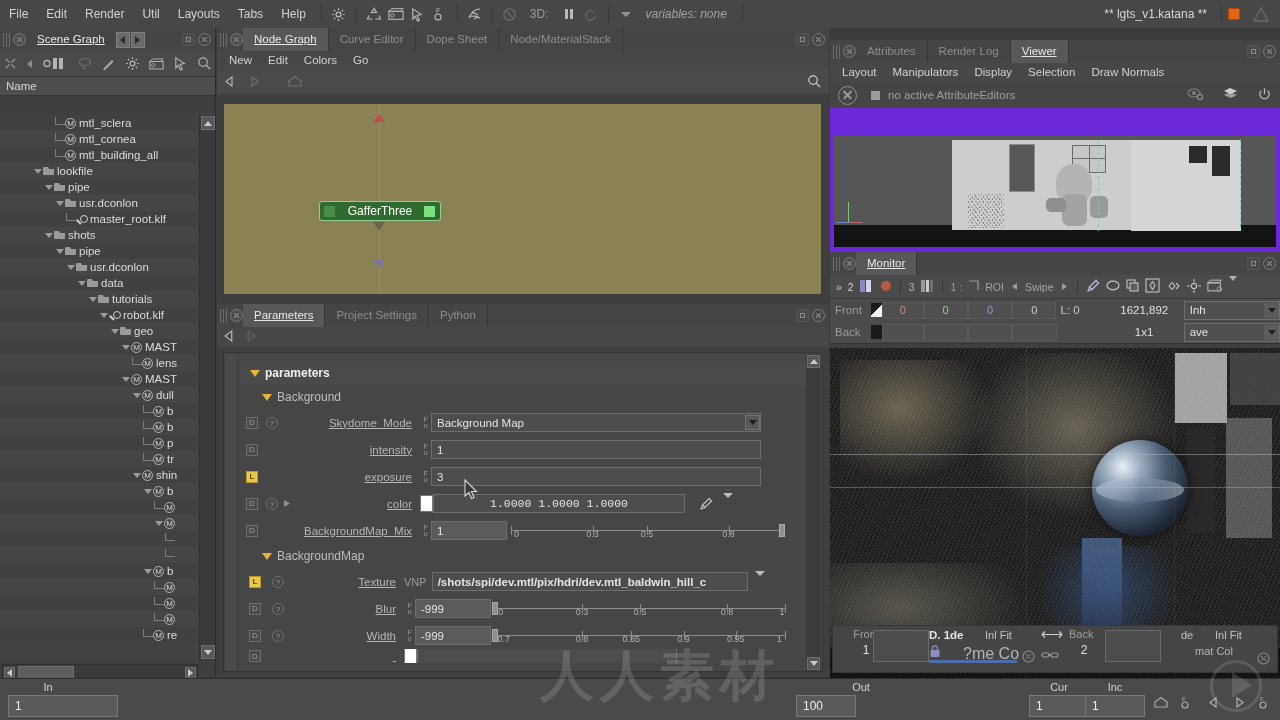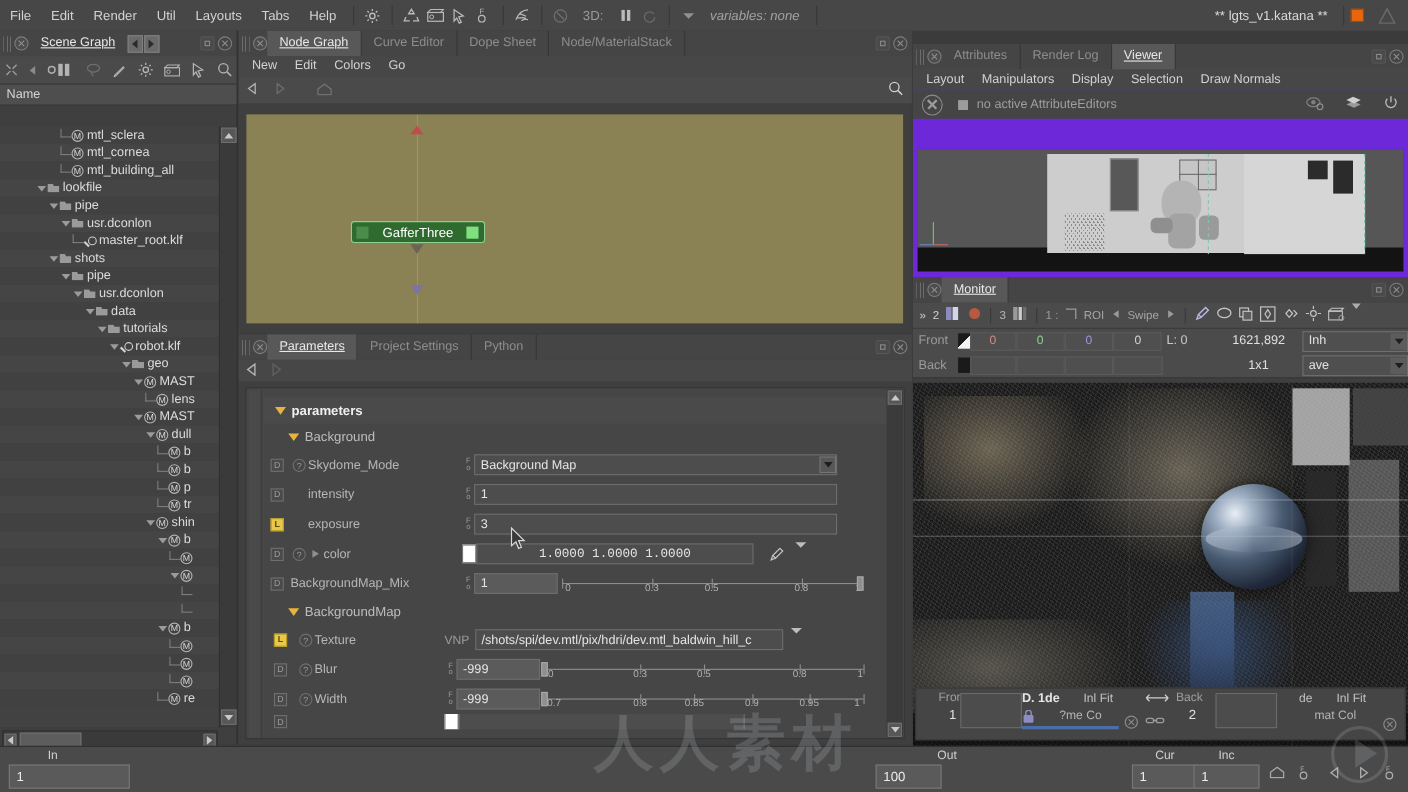--- a/index.html
+++ b/index.html
@@ -107,21 +107,21 @@
           border-top:7px solid #e6b33c; flex:none;}
   .grp .lbl{ color:#dfdfdf; font-size:12px;}
   .grp.sub .lbl{ color:#bdbdbd; font-weight:normal;}
   .grp.bold .lbl{ font-weight:bold; color:#efefef;}
   .prow{ display:flex; align-items:center; height:27px; font-size:11.5px;}
   .badge{ width:12px;height:12px;flex:none;border:1px solid #6f6f6f;background:#4a4a4a;
           display:flex;align-items:center;justify-content:center;font-size:8px;color:#9d9d9d;}
   .badge.lock{ background:#e8c84a;border-color:#b79a28;color:#5a4a00;font-weight:bold;}
   .qmark{ width:12px;height:12px;flex:none;border-radius:50%;border:1px solid #6f6f6f;
           font-size:8px;line-height:11px;text-align:center;color:#9b9b9b;}
-  .plabel{ color:#b6b6b6; text-align:left; padding-right:8px; white-space:nowrap;}
+  .plabel{ color:#b6b6b6; text-align:right; padding-right:8px; white-space:nowrap;text-decoration:underline;}
   .fkey{ width:11px;flex:none;color:#9a9a9a;font-size:7px;line-height:6px;text-align:center;
          letter-spacing:-.5px;}
   .tin{ height:19px; background:#4d4d4d; border:1px solid #6d6d6d; color:#e4e4e4;
         display:flex; align-items:center; padding:0 5px; font-size:11.5px; overflow:hidden; white-space:nowrap;}
   .tin.sunk{ background:#5b5b5b; }
   .drop{ width:15px;height:15px;flex:none;background:#575757;border:1px solid #747474;
          display:flex;align-items:center;justify-content:center;}
   .slider{ position:relative; height:19px; flex:1; }
   .slider .axis{ position:absolute; left:0; right:0; top:9px; height:1px; background:#8d8d8d;}
   .slider .tk{ position:absolute; top:5px; width:1px; height:9px; background:#8d8d8d;}
@@ -780,21 +780,21 @@
 
         <div class="prow">
           <div style="width:30px;display:flex;justify-content:center;">
               <span class="badge lock">L</span>
             </div>
           <div style="width:16px;display:flex;justify-content:center;">
               <span class="qmark">?</span>
             </div>
           <div class="plabel" style="width:118px;">Texture</div>
           <div class="vnp">VNP</div>
-          <div class="tin" style="width:280px;">
+          <div class="tin" style="width:316px;font-weight:bold;">
             <span>/shots/spi/dev.mtl/pix/hdri/dev.mtl_baldwin_hill_c</span>
           </div>
           <div style="margin-left:7px;"><i class="tri-d" style="border-top-color:#bdbdbd;border-width:5px 5px 0 5px;"></i></div>
         </div>
 
         <div class="prow">
           <div style="width:30px;display:flex;justify-content:center;">
               <span class="badge">D</span>
             </div>
           <div style="width:16px;display:flex;justify-content:center;">
@@ -1123,21 +1123,21 @@
       <div style="position:absolute;left:4px;top:2px;width:58px;text-align:center;color:#9e9e9e;font-size:11px;">Front</div>
       <div style="position:absolute;left:4px;top:17px;width:58px;text-align:center;color:#e0e0e0;font-size:12px;">1</div>
       <div style="position:absolute;left:40px;top:4px;width:56px;height:32px;border:1px solid #6a6a6a;background:#4c4c4c;"></div>
       <div style="position:absolute;left:96px;top:3px;color:#e4e4e4;font-size:11.5px;font-weight:bold;">D. 1de</div>
       <div style="position:absolute;left:152px;top:3px;color:#c0c0c0;font-size:11px;">Inl Fit</div>
       <div style="position:absolute;left:96px;top:19px;">
         <svg width="12" height="13" viewBox="0 0 12 13">
             <rect x="1.5" y="5" width="9" height="7" rx="1" fill="#8d8dc4"></rect>
             <path d="M3.5 5V3.3a2.5 2.5 0 0 1 5 0V5" fill="none" stroke="#8d8dc4" stroke-width="1.3"></path>
           </svg></div>
-      <div style="position:absolute;left:130px;top:19px;color:#b4b4b4;font-size:11px;">?me Co</div>
+      <div style="position:absolute;left:130px;top:19px;color:#b4b4b4;font-size:16px;">?me Co</div>
       <div style="position:absolute;left:96px;top:34px;width:88px;height:3px;background:#4a6ea8;"></div>
       <div style="position:absolute;left:189px;top:24px;">
         <svg width="13" height="13" viewBox="0 0 13 13">
             <circle cx="6.5" cy="6.5" r="5.5" fill="none" stroke="#8a8a8a" stroke-width="1.1"></circle>
             <path d="M4 4l5 5M9 4l-5 5" stroke="#8a8a8a" stroke-width="1"></path>
           </svg></div>
       <div style="position:absolute;left:208px;top:3px;">
         <svg width="22" height="11" viewBox="0 0 22 11">
             <path d="M1 5.5h20M1 5.5 4 2.5M1 5.5 4 8.5M21 5.5 18 2.5M21 5.5 18 8.5" fill="none" stroke="#cfcfcf" stroke-width="1.2"></path>
           </svg></div>

